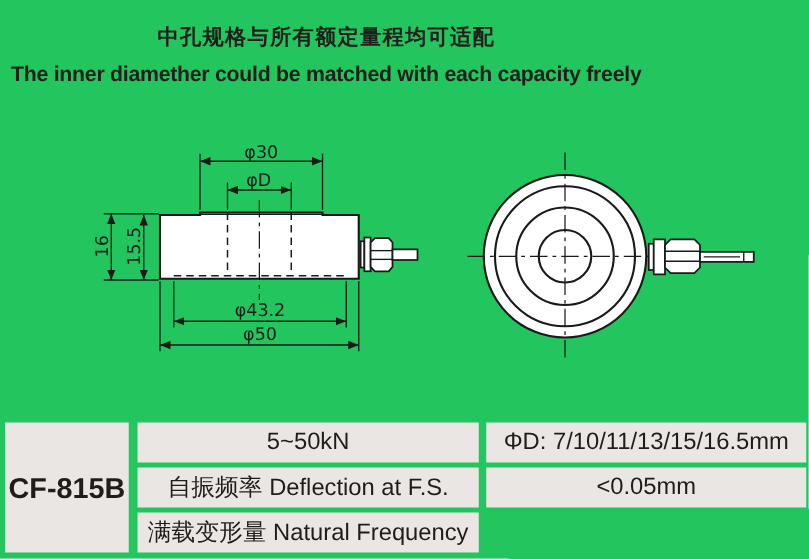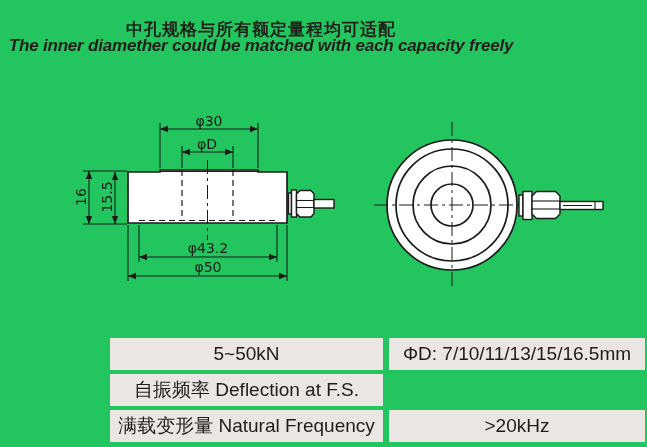--- a/index.html
+++ b/index.html
@@ -2,22 +2,22 @@
 <html><head>
 <meta charset="utf-8">
 <style>
   html,body{margin:0;padding:0;background:#ffffff;}
   .page{position:relative;width:647px;height:447px;background:#22c55e;overflow:hidden;
         font-family:"Liberation Sans",sans-serif;color:#1f1c1a;}
   
   .title-block{position:absolute;left:0;top:0;width:522px;text-align:center;}
   .title-cn{position:absolute;left:0;top:18px;width:522px;text-align:center;
             font-size:17px;font-weight:600;letter-spacing:1px;color:#211e1c;}
-  .title-en{position:absolute;left:0;top:36px;width:522px;text-align:center;
-            font-size:17px;font-weight:600;letter-spacing:-0.2px;color:#211e1c;font-style:italic;}
+  .title-en{position:absolute;left:0;top:50px;width:522px;text-align:center;
+            font-size:17px;font-weight:600;letter-spacing:-0.2px;color:#211e1c;}
   
   .drawing{position:absolute;left:0;top:0;width:647px;height:447px;}
   .drawing text{font-family:"DejaVu Sans",sans-serif;font-size:14px;fill:#1a1a1a;}
   
   .spec-table{position:absolute;left:4px;top:338px;width:641px;height:104px;}
   .cell{position:absolute;background:#e9e6e3;display:flex;align-items:center;
         justify-content:center;font-size:19px;color:#1f1c1a;white-space:nowrap;}
   .model-cell{left:0;top:0;width:99px;height:104px;font-size:23px;font-weight:700;
         letter-spacing:0px;}
   .c2{left:106px;width:273px;height:32px;}
@@ -111,23 +111,24 @@
         <line x1="532" y1="201" x2="560" y2="201" stroke-width="1.1"></line>
         <line x1="532" y1="209" x2="560" y2="209" stroke-width="1.1"></line>
         <rect x="560" y="201.5" width="43" height="8"></rect>
         <line x1="563" y1="205.5" x2="592" y2="205.5" stroke-width="1"></line>
         <line x1="595" y1="201.5" x2="595" y2="209.5" stroke-width="1.1"></line>
       </g>
     </g>
   </svg>
 
   <div class="spec-table">
+    <div class="cell model-cell">CF-815B</div>
 
     <div class="cell c2 r1">5~50kN</div>
     <div class="cell c3 r1">ΦD: 7/10/11/13/15/16.5mm</div>
 
     <div class="cell c2 r2">自振频率 Deflection at F.S.</div>
+    <div class="cell c3 r2">&lt;0.05mm</div>
 
     <div class="cell c2 r3">满载变形量 Natural Frequency</div>
-    <div class="cell c3 r3">&gt;20kHz</div>
   </div>
 
 </div>
 
 </body></html>

